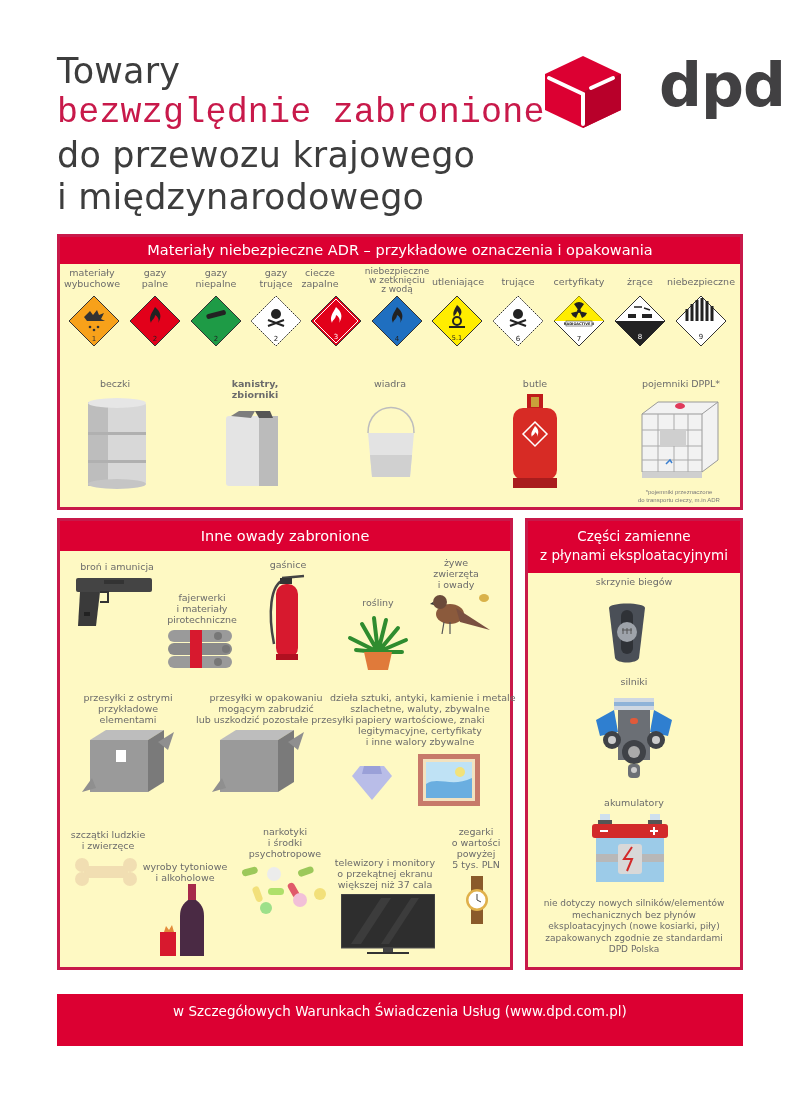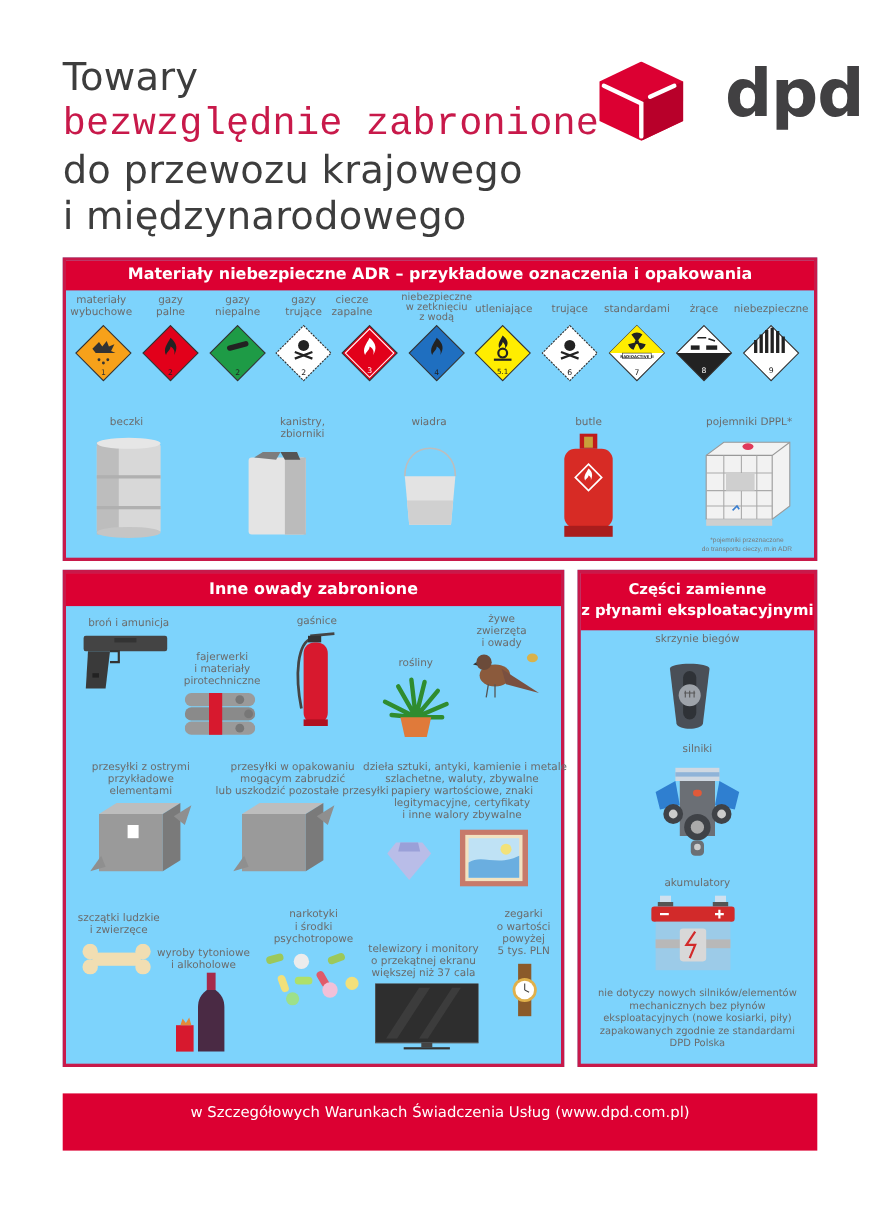--- a/index.html
+++ b/index.html
@@ -7,21 +7,21 @@
   body { position: relative; font-family: "Liberation Sans", "DejaVu Sans", sans-serif; color: #3a3a3a; }
 
   .title { position: absolute; left: 57px; top: 50px; font-size: 35px; line-height: 42px; font-weight: 300; color: #3d3d3d; letter-spacing: 0.2px; font-family: "DejaVu Sans", sans-serif; font-weight: normal;}
   .title .line { display: block; white-space: nowrap; }
   .title .accent { color: #c8194a; font-family: Liberation Mono, monospace; }
 
   .logo { position: absolute; left: 543px; top: 56px; width: 205px; height: 70px; }
   .logo-cube { position: absolute; left: 0; top: 0; width: 80px; height: 72px; }
   .logo-text { position: absolute; left: 100px; top: -6px; font-family: "DejaVu Sans", sans-serif; font-weight: bold; font-size: 60px; color: #414042; letter-spacing: -1px; margin-left: 16px; }
 
-  .panel { position: absolute; border: 3px solid #c8194a; background: #7dd3fc; font-weight: bold; }
+  .panel { position: absolute; border: 3px solid #c8194a; background: #fef9c3; }
   .panel-head { background: #dc0032; color: #fff; text-align: center; font-family: "DejaVu Sans", sans-serif; }
   .lbl { position: absolute; text-align: center; font-size: 9.5px; line-height: 11px; color: #6b6b6b; font-family: "DejaVu Sans", sans-serif; white-space: nowrap; }
   .ico { position: absolute; }
 
   #adr { left: 57px; top: 234px; width: 686px; height: 276px; }
   #adr .panel-head { height: 27px; line-height: 27px; font-size: 14.5px; }
 
   #other { left: 57px; top: 518px; width: 456px; height: 452px; }
   #other .panel-head { height: 30px; line-height: 30px; font-size: 14.5px; }
 
@@ -140,21 +140,21 @@
       <div>trujące</div>
     </div>
   <svg class="ico" style="left:492px;top:295px;width:52px;height:52px" viewBox="0 0 52 52">
     <polygon points="26,1 51,26 26,51 1,26" fill="#fff" stroke="#333" stroke-width="1" stroke-dasharray="2,1"></polygon>
     <circle cx="26" cy="19" r="5" fill="#222"></circle>
     <path d="M18,25 L34,31 M34,25 L18,31" stroke="#222" stroke-width="2"></path>
     <text x="26" y="46" font-size="7" text-anchor="middle" fill="#222" font-family="DejaVu Sans">6</text>
   </svg>
 
   <div class="lbl" style="left:546px;top:276px;width:66px;">
-      <div>standardami</div>
+      <div>certyfikaty</div>
     </div>
   <svg class="ico" style="left:553px;top:295px;width:52px;height:52px" viewBox="0 0 52 52">
     <polygon points="26,1 51,26 26,51 1,26" fill="#fff" stroke="#333" stroke-width="1"></polygon>
     <polygon points="26,1 51,26 1,26" fill="#ffed00"></polygon>
     <circle cx="26" cy="16" r="2" fill="#222"></circle>
     <path d="M26,16 L21,9 A8,8 0 0 1 31,9z M26,16 L34,18 A8,8 0 0 1 29,23z M26,16 L23,23 A8,8 0 0 1 18,18z" fill="#222"></path>
     <rect x="13" y="26" width="26" height="5" fill="#fff" stroke="#222" stroke-width="0.5"></rect>
     <text x="26" y="30" font-size="3.5" text-anchor="middle" fill="#222" font-family="DejaVu Sans" font-weight="bold">RADIOACTIVE II</text>
     <text x="26" y="46" font-size="7" text-anchor="middle" fill="#222" font-family="DejaVu Sans">7</text>
   </svg>
@@ -185,21 +185,21 @@
   <div class="lbl" style="left:80px;top:378px;width:70px;">beczki</div>
   <svg class="ico" style="left:86px;top:396px;width:62px;height:94px" viewBox="0 0 62 94">
     <rect x="2" y="6" width="58" height="84" rx="4" fill="#d8d8d8"></rect>
     <rect x="2" y="6" width="20" height="84" fill="#bdbdbd"></rect>
     <ellipse cx="31" cy="7" rx="29" ry="5" fill="#e6e6e6"></ellipse>
     <rect x="2" y="36" width="58" height="3" fill="#b0b0b0"></rect>
       <rect x="2" y="64" width="58" height="3" fill="#b0b0b0"></rect>
     <ellipse cx="31" cy="88" rx="29" ry="5" fill="#c5c5c5"></ellipse>
   </svg>
 
-  <div class="lbl" style="left:240px;top:378px;width:70px;">
+  <div class="lbl" style="left:220px;top:378px;width:70px;font-weight:bold;">
       <div>kanistry,</div>
       <div>zbiorniki</div>
     </div>
   <svg class="ico" style="left:225px;top:410px;width:54px;height:78px" viewBox="0 0 54 78">
     <rect x="1" y="6" width="52" height="70" rx="3" fill="#e4e4e4"></rect>
     <rect x="34" y="6" width="19" height="70" fill="#bbbbbb"></rect>
     <path d="M6,6 L14,1 L30,1 L26,8 z" fill="#7d7d7d"></path>
     <path d="M30,1 L45,1 L48,8 L34,8z" fill="#555"></path>
   </svg>
 

